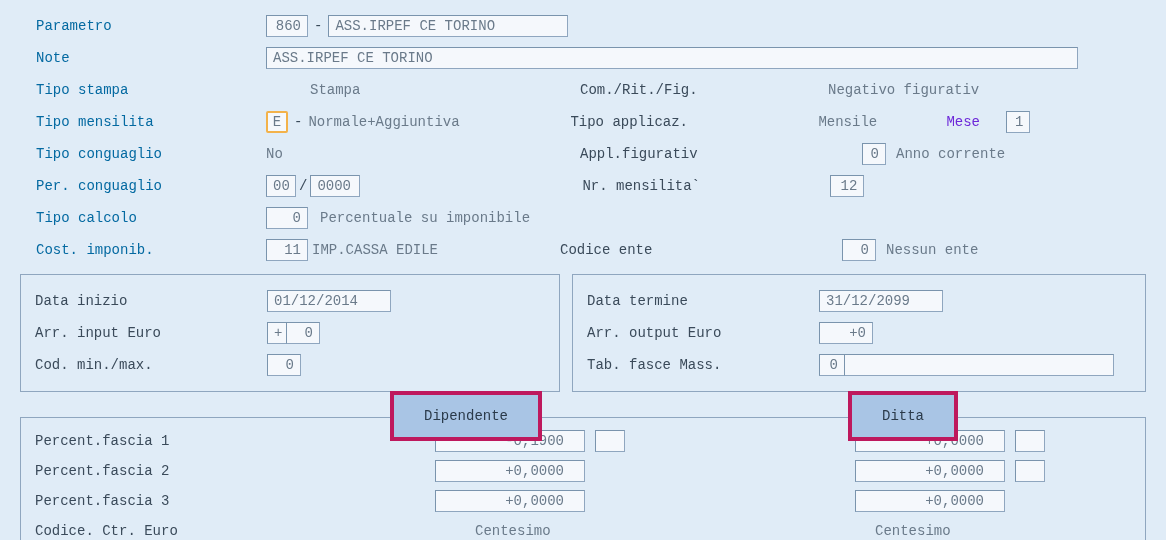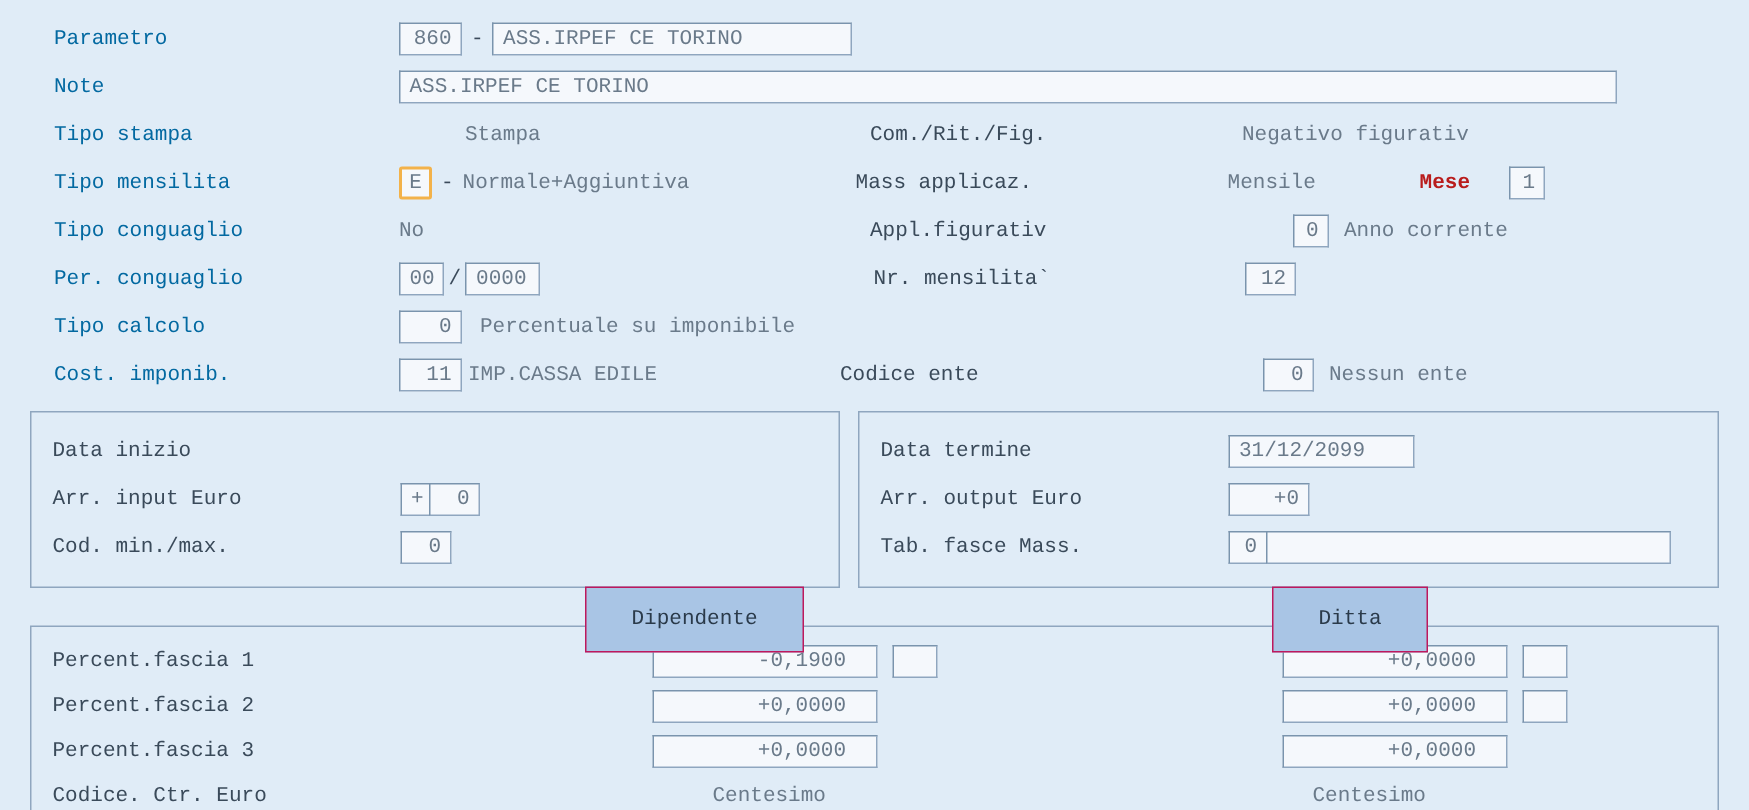--- a/index.html
+++ b/index.html
@@ -28,22 +28,21 @@
     color: #0369a1;
   }
   .label-r {
     width: 240px;
     color: #3a4a5a;
   }
   .val {
     color: #6a7a8a;
   }
   .darkval {
-    color: #b91c1c;
-    font-weight: bold;
+    color: #6d28d9;
   }
   .inp {
     background: #f5f8fc;
     border: 1px solid #8fa6bf;
     border-top-color: #7a94ad;
     border-left-color: #7a94ad;
     padding: 2px 6px;
     font-family: inherit;
     font-size: inherit;
     color: #6a7a8a;
@@ -87,21 +86,21 @@
     width: 232px;
   }
   .tabs-row {
     display: flex;
     margin: -1px 20px 0 20px;
     height: 26px;
     position: relative;
   }
   .tab {
     background: #a9c5e5;
-    border: 1px solid #be185d;
+    border: 4px solid #be185d;
     padding: 21px 30px;
     color: #2a3a4a;
     font-family: inherit;
     height: 26px;
     display: inline-flex;
     align-items: center;
   }
   .bottom-panel {
     border: 1px solid #8fa6bf;
     margin: 0 20px 0 20px;
@@ -153,21 +152,21 @@
     <span style="width:270px" class="val">Stampa</span>
     <span class="label-r" style="width:248px">Com./Rit./Fig.</span>
     <span class="val">Negativo figurativ</span>
   </div>
 
   <div class="row">
     <span class="label">Tipo mensilita</span>
     <span class="inp inp-focus" style="width:22px;justify-content:center">E</span>
     <span class="sep">-</span>
     <span style="width:262px" class="val">Normale+Aggiuntiva</span>
-    <span class="label-r" style="width:248px">Mass applicaz.</span>
+    <span class="label-r" style="width:248px">Tipo applicaz.</span>
     <span style="width:128px" class="val">Mensile</span>
     <span style="width:60px" class="darkval">Mese</span>
     <span class="inp" style="width:24px;justify-content:flex-end">1</span>
   </div>
 
   <div class="row">
     <span class="label">Tipo conguaglio</span>
     <span style="width:314px" class="val">No</span>
     <span class="label-r" style="width:282px">Appl.figurativ</span>
     <span class="inp" style="width:24px;justify-content:flex-end">0</span>
@@ -196,20 +195,21 @@
     <span style="margin-left:4px;width:248px" class="val">IMP.CASSA EDILE</span>
     <span class="label-r" style="width:282px">Codice ente</span>
     <span class="inp" style="width:34px;justify-content:flex-end">0</span>
     <span style="margin-left:10px" class="val">Nessun ente</span>
   </div>
 
   <div class="panel-container">
     <div class="panel panel-left">
       <div class="prow">
         <span class="plabel">Data inizio</span>
+        <span class="inp" style="width:124px">01/12/2014</span>
       </div>
       <div class="prow">
         <span class="plabel">Arr. input Euro</span>
         <span class="inp" style="width:20px">+</span>
         <span class="inp" style="width:34px;justify-content:flex-end;margin-left:-1px">0</span>
       </div>
       <div class="prow">
         <span class="plabel">Cod. min./max.</span>
         <span class="inp" style="width:34px;justify-content:flex-end">0</span>
       </div>

